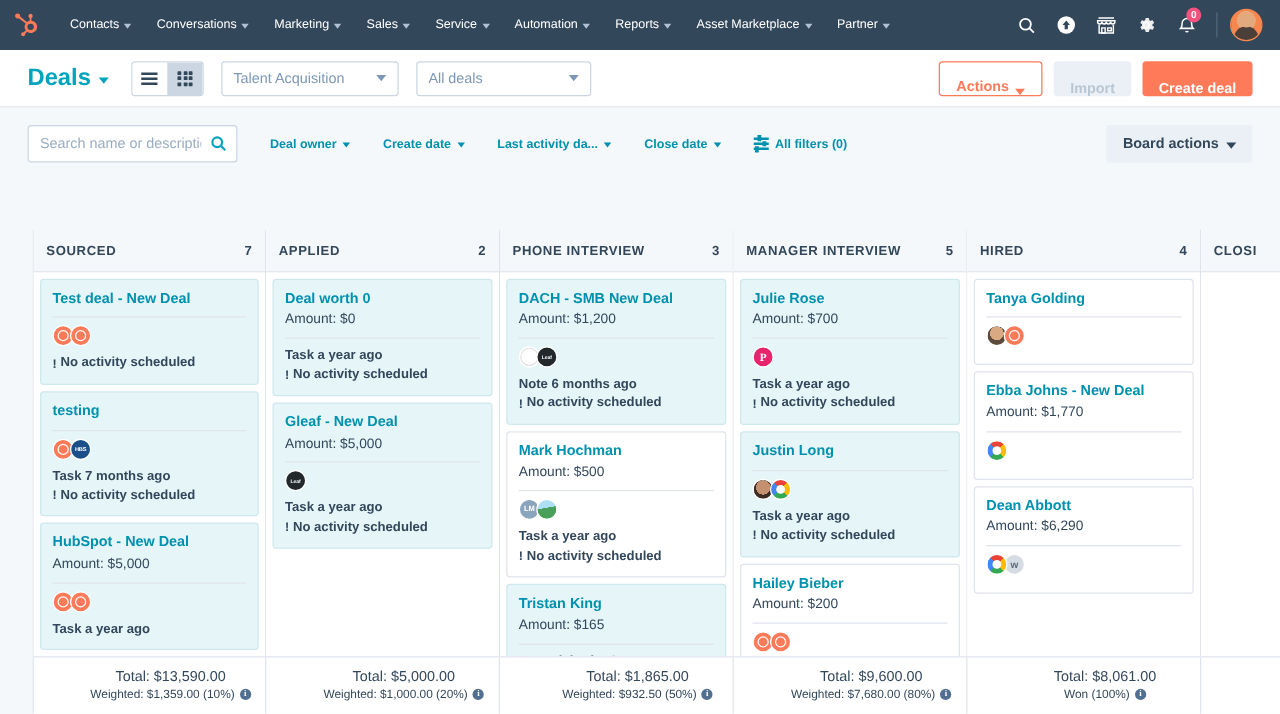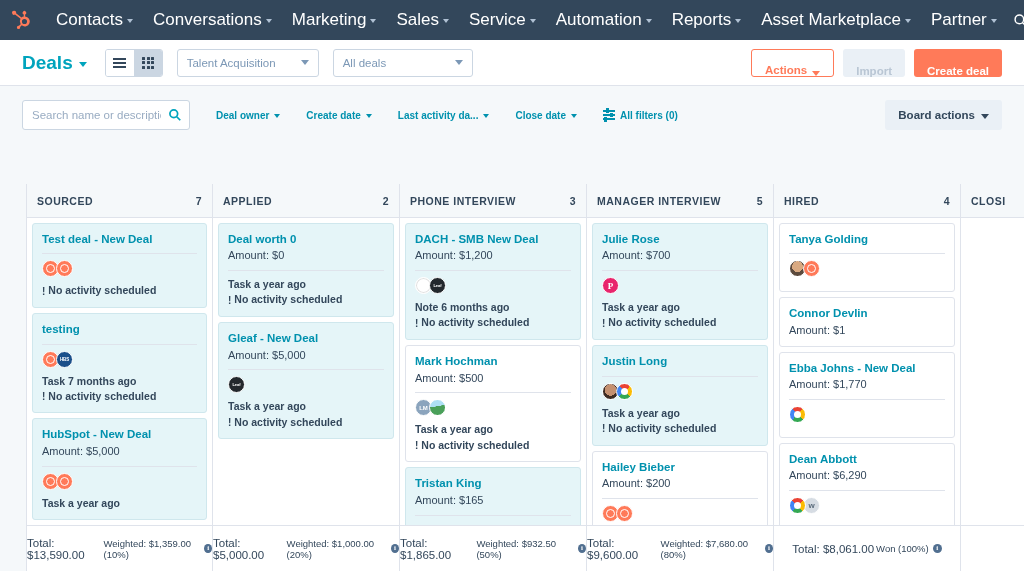--- a/index.html
+++ b/index.html
@@ -14,21 +14,21 @@
   .topnav {
     height: 40px; background: #33475b;
     display: flex; align-items: center;
     padding: 0 14px 0 10px;
     position: relative; z-index: 40;
   }
   .hs-logo { width: 22px; height: 22px; flex: 0 0 22px; margin-right: 14px; }
   .nav-items { display: flex; align-items: center; gap: 0px; }
   .nav-item {
     display: flex; align-items: center; gap: 4px;
-    color: #ffffff; font-size: 17px; font-weight: 500;
+    color: #ffffff; font-size: 10px; font-weight: 500;
     padding: 0 10px; height: 23px; line-height: 40px;
     white-space: nowrap; cursor: pointer;
   }
   .caret-dn {
     width: 0; height: 0; display: inline-block;
     border-left: 3.5px solid transparent;
     border-right: 3.5px solid transparent;
     border-top: 4px solid #b0c1d4;
     margin-top: 2px;
   }
@@ -258,22 +258,22 @@
   }
   .warn-ic { color: #33475b; font-size: 10px; font-weight: bold; }
 
   
   .totals-wrap {
     position: absolute; left: 26px; right: 0; bottom: 0; height: 46px;
     display: flex; background: #fff; border-top: 1px solid #dfe3eb;
   }
   .total-cell {
     width: 187px; flex: 0 0 187px; border-right: 1px solid #dfe3eb;
-    display: flex; flex-direction: row; align-items: center;
-    justify-content: center; gap: 2px;
+    display: flex; flex-direction: column; align-items: center;
+    justify-content: center; gap: 2px; padding-left: 34px;
   }
   .total-cell:first-child { border-left: 1px solid #dfe3eb; }
   .total-main { font-size: 11.5px; color: #33475b; }
   .total-sub {
     font-size: 9.5px; color: #33475b; display: flex;
     align-items: center; gap: 4px;
   }
   .info-ic {
     width: 9px; height: 9px; border-radius: 50%; background: #516f90;
     color: #fff; font-size: 7px; font-weight: bold;
@@ -632,24 +632,20 @@
       <div class="col-body">
         <div class="card">
           <div class="card-title">Tanya Golding</div>
           <div class="card-sep"></div>
           <div class="avatars">
             <div class="av av-face2"></div>
             <div class="av av-hs"></div>
           </div>
         </div>
         <div class="card">
-          <div class="card-title">Connor Devlin</div>
-          <div class="card-amount">Amount: $1</div>
-        </div>
-        <div class="card">
           <div class="card-title">Ebba Johns - New Deal</div>
           <div class="card-amount">Amount: $1,770</div>
           <div class="card-sep"></div>
           <div class="avatars">
             <div class="av av-g"></div>
           </div>
         </div>
         <div class="card">
           <div class="card-title">Dean Abbott</div>
           <div class="card-amount">Amount: $6,290</div>

